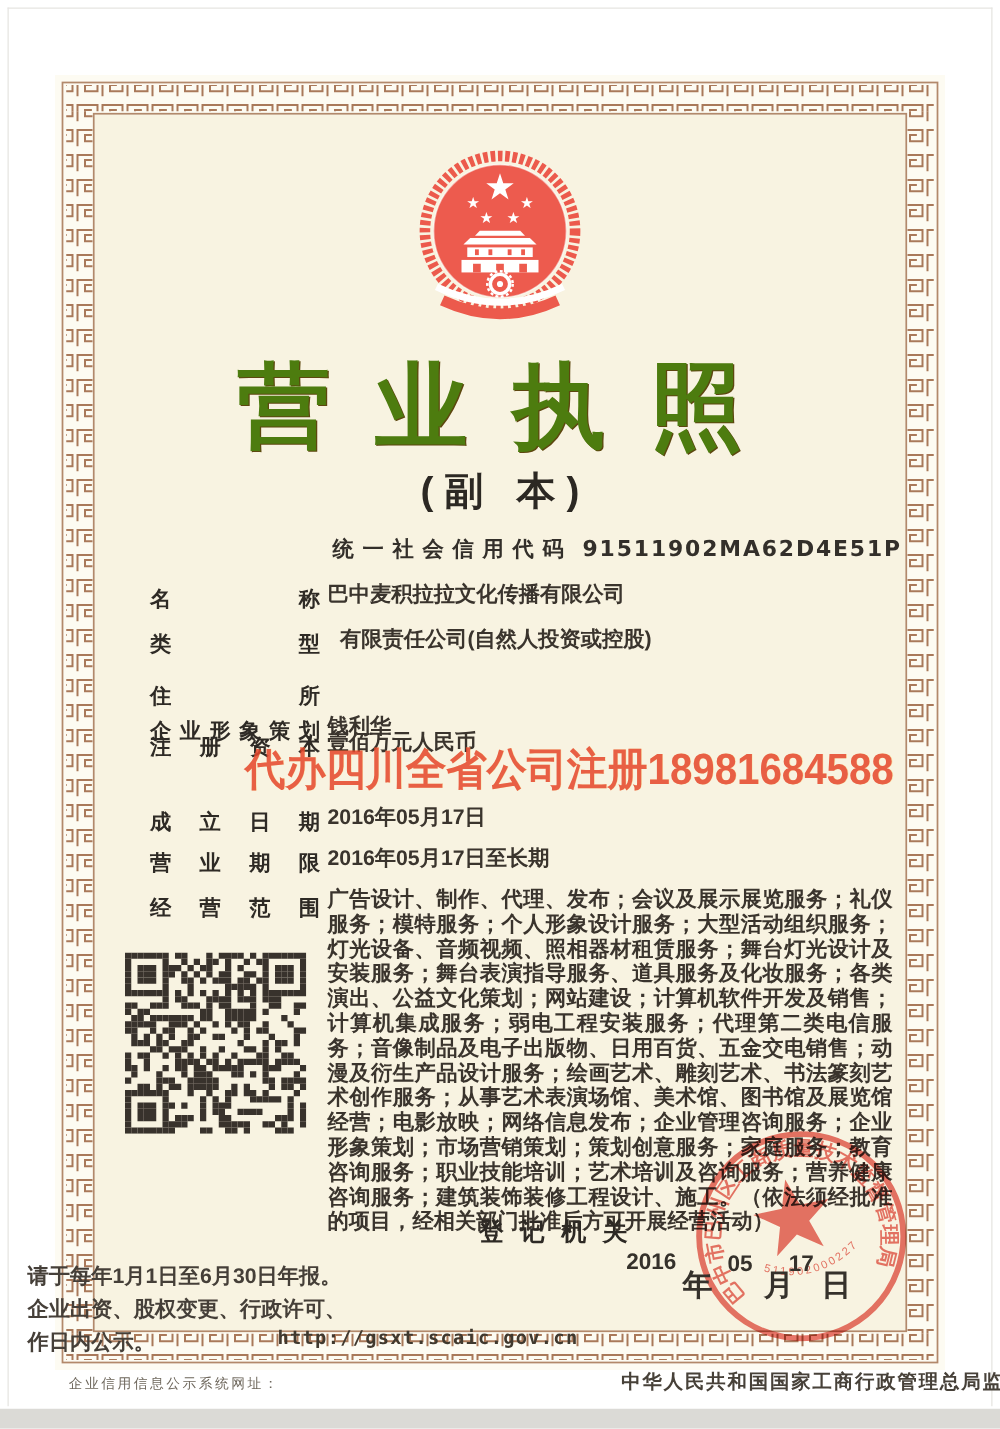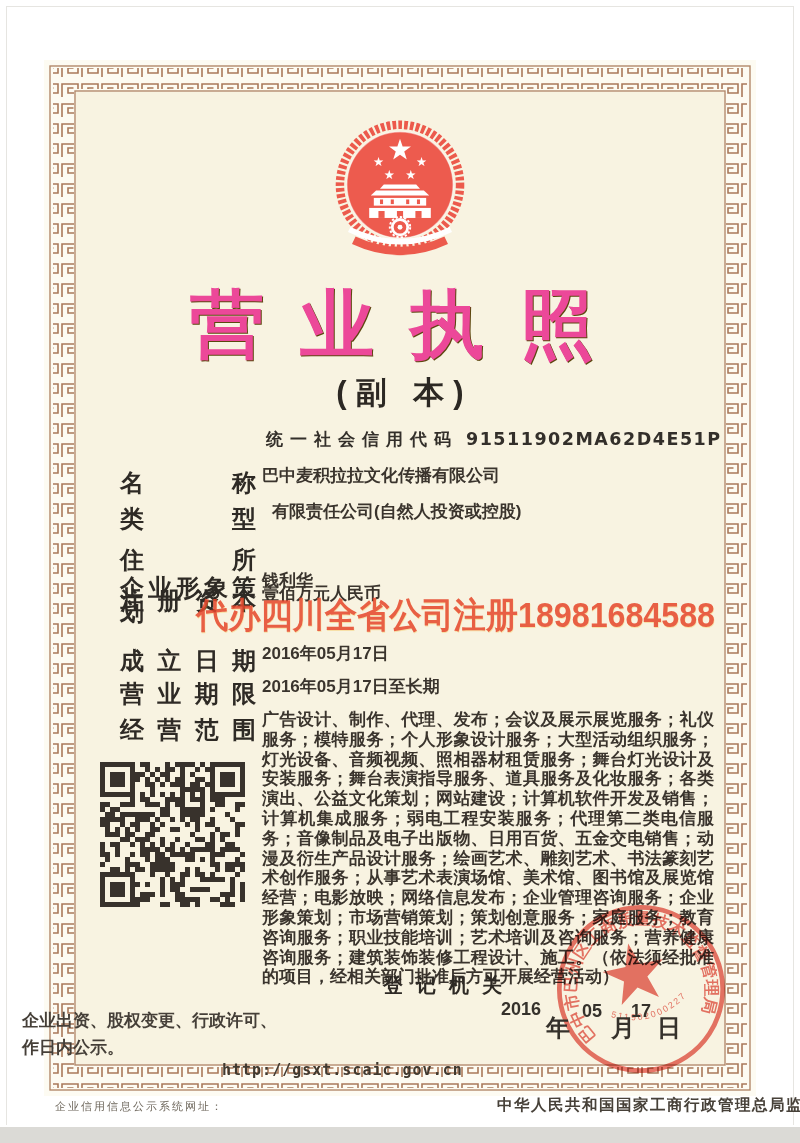--- a/index.html
+++ b/index.html
@@ -6,30 +6,30 @@
   body{width:800px;height:1143px;background:#ffffff;position:relative;overflow:hidden;
        font-family:"Liberation Sans","DejaVu Sans",sans-serif;}
   .abs{position:absolute;}
   
   .photo-edge{left:6px;top:6px;right:6px;bottom:18px;border:1px solid #e6e5e1;border-bottom:none;pointer-events:none;z-index:0;}
   .bottom-strip{left:0;right:0;top:1127px;height:16px;background:#dbdad6;z-index:0;}
   
   #frame{left:0;top:0;z-index:1;}
   
   .title{left:0;right:16px;top:276px;text-align:center;font-size:74px;font-weight:800;
-         color:#ec4899;letter-spacing:36px;padding-left:36px;z-index:2;
+         color:#4d7c0f;letter-spacing:36px;padding-left:36px;z-index:2;
          text-shadow:1px 1px 0 #5d470f;}
   .subtitle{left:0;right:0;top:372px;text-align:center;font-size:31px;font-weight:700;
             color:#2c2823;letter-spacing:9px;padding-left:9px;z-index:2;}
   .credit-line{left:266px;top:428px;z-index:2;color:#332f2a;white-space:nowrap;}
   .credit-line .lbl{font-size:17px;font-weight:700;letter-spacing:7px;margin-right:8px;}
   .credit-line .code{font-size:17.5px;font-weight:600;letter-spacing:1.5px;font-family:"DejaVu Sans",sans-serif;}
   
   .row{left:120px;z-index:2;display:flex;align-items:flex-start;}
-  .flabel{width:136px;flex:0 0 136px;font-size:24px;font-weight:700;color:#2e2a25;
+  .flabel{width:136px;flex:0 0 136px;font-size:17px;font-weight:700;color:#2e2a25;
           text-align:justify;text-align-last:justify;margin-top:5px;line-height:1;}
   .fvalue{margin-left:6px;width:452px;font-size:17px;font-weight:600;color:#3a342d;
           line-height:19.8px;text-align:justify;}
   .one-line{white-space:nowrap;text-align:left;}
   
   .watermark{left:196px;top:592px;z-index:6;font-size:35px;font-weight:700;color:#e6472b;
              opacity:.86;white-space:nowrap;transform:scaleX(.92);transform-origin:left top;
              text-shadow:.5px .5px 0 rgba(248,190,60,.4);letter-spacing:0;}
   
   #qr{left:100px;top:762px;z-index:2;}
@@ -593,18 +593,19 @@
   <polygon fill="#e4594e" points="82,40 89.1,61.3 111.5,61.4 93.4,74.7 100.2,96.1 82,83 63.8,96.1 70.6,74.7 52.5,61.4 74.9,61.3"></polygon>
   <text font-size="15.5" fill="#e4594e" font-weight="bold">
     <textPath href="#sealArc" startOffset="0" textLength="268" lengthAdjust="spacingAndGlyphs">巴中市巴州区工商质量技术监督管理局</textPath>
   </text>
   <text font-size="8.5" fill="#e4594e" letter-spacing="2">
     <textPath href="#numArc" startOffset="6">5119020002275</textPath>
   </text>
 </svg>
 
 <div class="abs left-note">
+  <div>请于每年1月1日至6月30日年报。</div>
   <div>企业出资、股权变更、行政许可、</div>
   <div>作日内公示。</div>
 </div>
 <div class="abs website-url">http://gsxt.scaic.gov.cn</div>
 <div class="abs website-label">企业信用信息公示系统网址：</div>
 <div class="abs issuer">中华人民共和国国家工商行政管理总局监制</div>
 
 </body></html>

